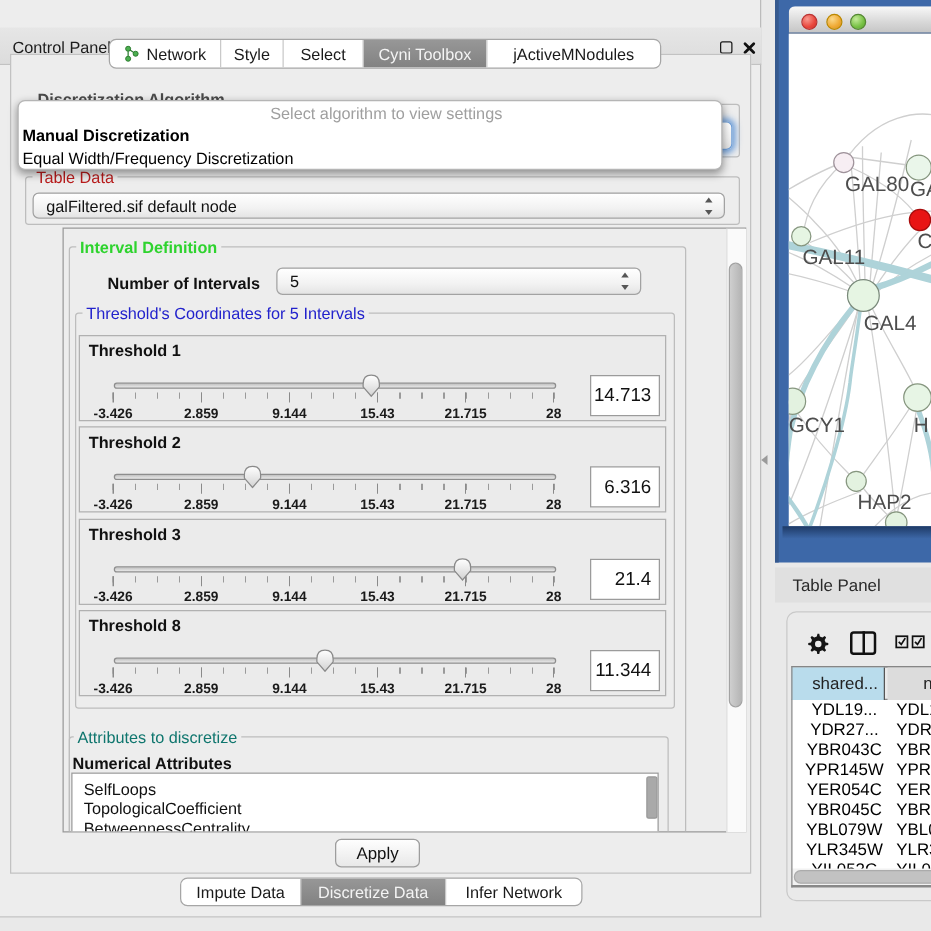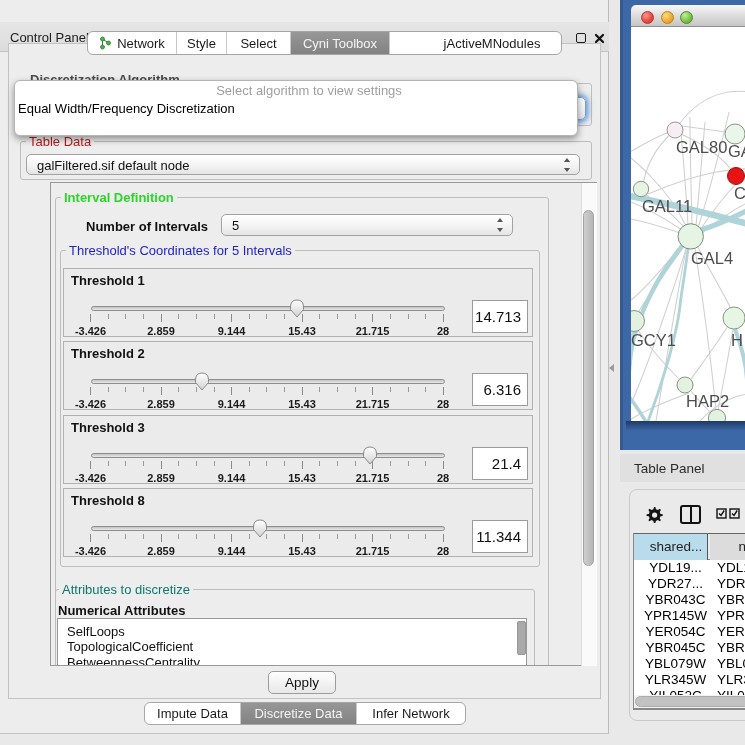--- a/index.html
+++ b/index.html
@@ -40,21 +40,21 @@
       <div class="seg abs" style="left:87px;top:31px;height:24px;">
         <div class="s" style="width:89px;"><svg width="13" height="14" viewBox="0 0 13 14" style="margin-right:5px;">
             <circle cx="3.5" cy="3" r="2" fill="#4caf50" stroke="#2e7d32" stroke-width="0.8"></circle>
             <circle cx="3.5" cy="11" r="2" fill="#4caf50" stroke="#2e7d32" stroke-width="0.8"></circle>
             <circle cx="9.5" cy="7" r="2" fill="#4caf50" stroke="#2e7d32" stroke-width="0.8"></circle>
             <path d="M3.5 5 L3.5 9 M5 4 L8 6" stroke="#2e7d32" stroke-width="1"></path>
           </svg>Network</div>
         <div class="s" style="width:50px;">Style</div>
         <div class="s" style="width:64px;">Select</div>
         <div class="s sel" style="width:99px;">Cyni Toolbox</div>
-        <div class="s" style="width:138px;margin-left:33px;">jActiveMNodules</div>
+        <div class="s" style="width:138px;">jActiveMNodules</div>
       </div>
       <div class="abs" style="left:8px;top:43px;width:593px;height:656px;border:1px solid #c2c2c2;background:#ededed;"></div>
       <div class="gb" style="left:20px;top:83px;width:572px;height:43px;"></div>
       <div class="gt" style="left:27px;top:72px;font-weight:bold;color:#4a4a4a;">Discretization Algorithm</div>
       <div class="combo" style="left:440px;top:97px;width:146px;height:23px;box-shadow:0 0 5px 2.5px rgba(80,140,212,0.8);border-color:#6f9fd8;">
         <span class="arr"></span>
       </div>
       <div class="gb" style="left:20px;top:141px;width:572px;height:39px;"></div>
       <div class="gt" style="left:26px;top:134px;color:#b91c1c;">Table Data</div>
       <div class="combo" style="left:26px;top:154px;width:554px;height:21px;">
@@ -157,20 +157,21 @@
       <div class="abs" style="left:583px;top:210px;width:11px;height:356px;background:linear-gradient(90deg,#cfcfcf,#b5b5b5);border:1px solid #a3a3a3;border-radius:6px;"></div>
       <div class="abs" style="left:268px;top:671px;width:68px;height:23px;background:linear-gradient(#fefefe,#e8e8e8);border:1px solid #9d9d9d;border-radius:5px;font-size:13.5px;color:#111;text-align:center;line-height:21px;">Apply</div>
       <div class="seg abs" style="left:144px;top:702px;height:23px;">
         <div class="s" style="width:96px;">Impute Data</div>
         <div class="s sel" style="width:116px;">Discretize Data</div>
         <div class="s" style="width:108px;">Infer Network</div>
       </div>
     </div>
     <div class="abs" style="left:14px;top:80px;width:564px;height:56px;background:#fff;border:1px solid #b5b5b5;border-radius:6px;box-shadow:0 3px 7px rgba(0,0,0,0.4);z-index:50;">
       <div style="height:19px;line-height:19px;text-align:center;color:#9f9f9f;font-size:13px;padding-left:26px;">Select algorithm to view settings</div>
+      <div style="height:18px;line-height:18px;padding-left:3px;font-weight:bold;color:#000;font-size:13px;">Manual Discretization</div>
       <div style="height:18px;line-height:18px;padding-left:3px;color:#000;font-size:13px;">Equal Width/Frequency Discretization</div>
     </div>
     <div class="abs" style="left:620px;top:0;width:125px;height:450px;background:#3d68a8;">
       <div class="abs" style="left:0;top:0;width:3px;height:450px;background:#36598e;"></div>
       <div class="abs" style="left:11px;top:5px;width:114px;height:22px;background:linear-gradient(#f8f8f8,#d8d8d8 60%,#c6c6c6);border-bottom:1px solid #8e8e8e;border-top-left-radius:5px;">
         <div class="abs" style="left:10.3px;top:6px;width:13px;height:13px;border-radius:50%;background:radial-gradient(circle at 35% 30%,#f9998f,#e8463c 60%,#c83a30);border:0.5px solid #b33;"></div>
         <div class="abs" style="left:29.799999999999997px;top:6px;width:13px;height:13px;border-radius:50%;background:radial-gradient(circle at 35% 30%,#fbd98a,#efa832 60%,#cf8f25);border:0.5px solid #b80;"></div>
         <div class="abs" style="left:49.2px;top:6px;width:13px;height:13px;border-radius:50%;background:radial-gradient(circle at 35% 30%,#c4eb9a,#76c043 60%,#5da335);border:0.5px solid #583;"></div>
       </div>
     </div>

